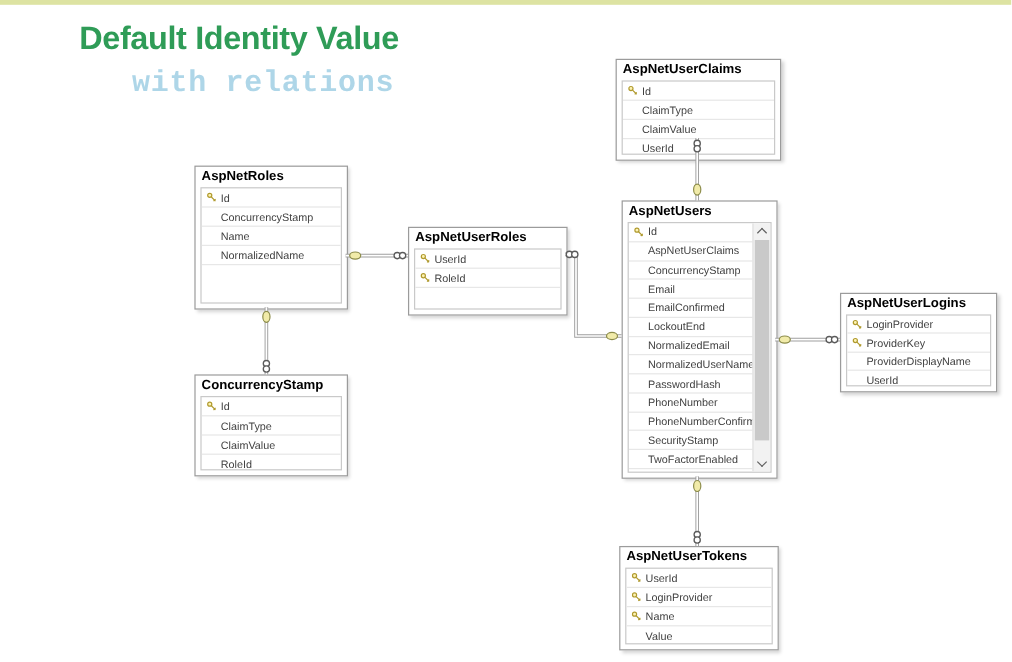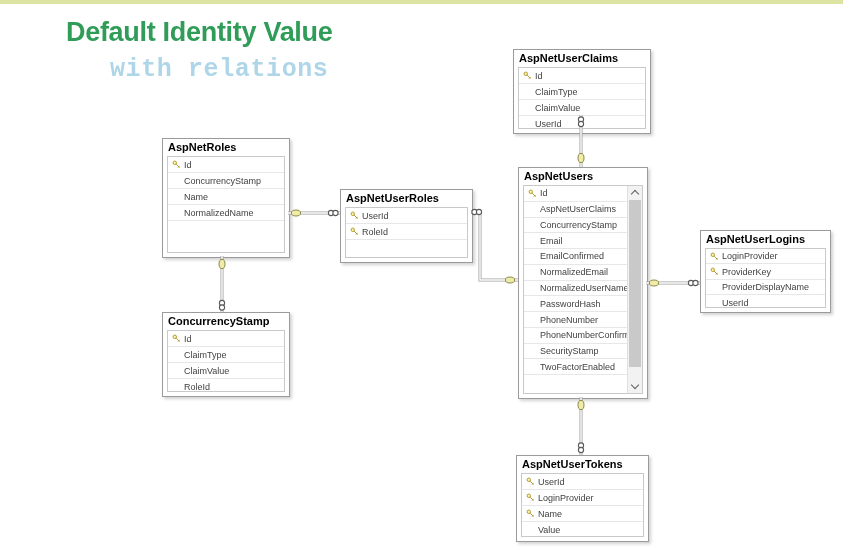--- a/index.html
+++ b/index.html
@@ -146,20 +146,24 @@
       <div class="row">
         <span class="pkcell"></span>
         <span class="fname">Email</span>
       </div>
       <div class="row">
         <span class="pkcell"></span>
         <span class="fname">EmailConfirmed</span>
       </div>
       <div class="row">
         <span class="pkcell"></span>
+        <span class="fname">LockoutEnd</span>
+      </div>
+      <div class="row">
+        <span class="pkcell"></span>
         <span class="fname">NormalizedEmail</span>
       </div>
       <div class="row">
         <span class="pkcell"></span>
         <span class="fname">NormalizedUserName</span>
       </div>
       <div class="row">
         <span class="pkcell"></span>
         <span class="fname">PasswordHash</span>
       </div>
@@ -185,21 +189,21 @@
           <span class="chev chev-up"></span>
         </div>
         <div class="sthumb"></div>
         <div class="sbtn sbtn-down">
           <span class="chev chev-down"></span>
         </div>
       </div>
     </div>
   </div>
 
-  <div class="tbl t-logins" style="left:700px;top:230px;width:129px;height:81px">
+  <div class="tbl t-logins" style="left:700px;top:244px;width:129px;height:81px">
     <div class="tbl-name">AspNetUserLogins</div>
     <div class="fields">
       <div class="row">
         <span class="pkcell">
           <svg width="9" height="9" viewBox="0 0 10 10">
               <circle cx="3.1" cy="3.1" r="1.9" fill="#fdf3b4" stroke="#b09a2e" stroke-width="1.1"></circle>
               <path d="M4.6 4.6 L8.4 8.4 M6.6 8.5 L8.5 6.6" stroke="#b09a2e" stroke-width="1.1" fill="none"></path>
             </svg>
         </span>
         <span class="fname">LoginProvider</span>

